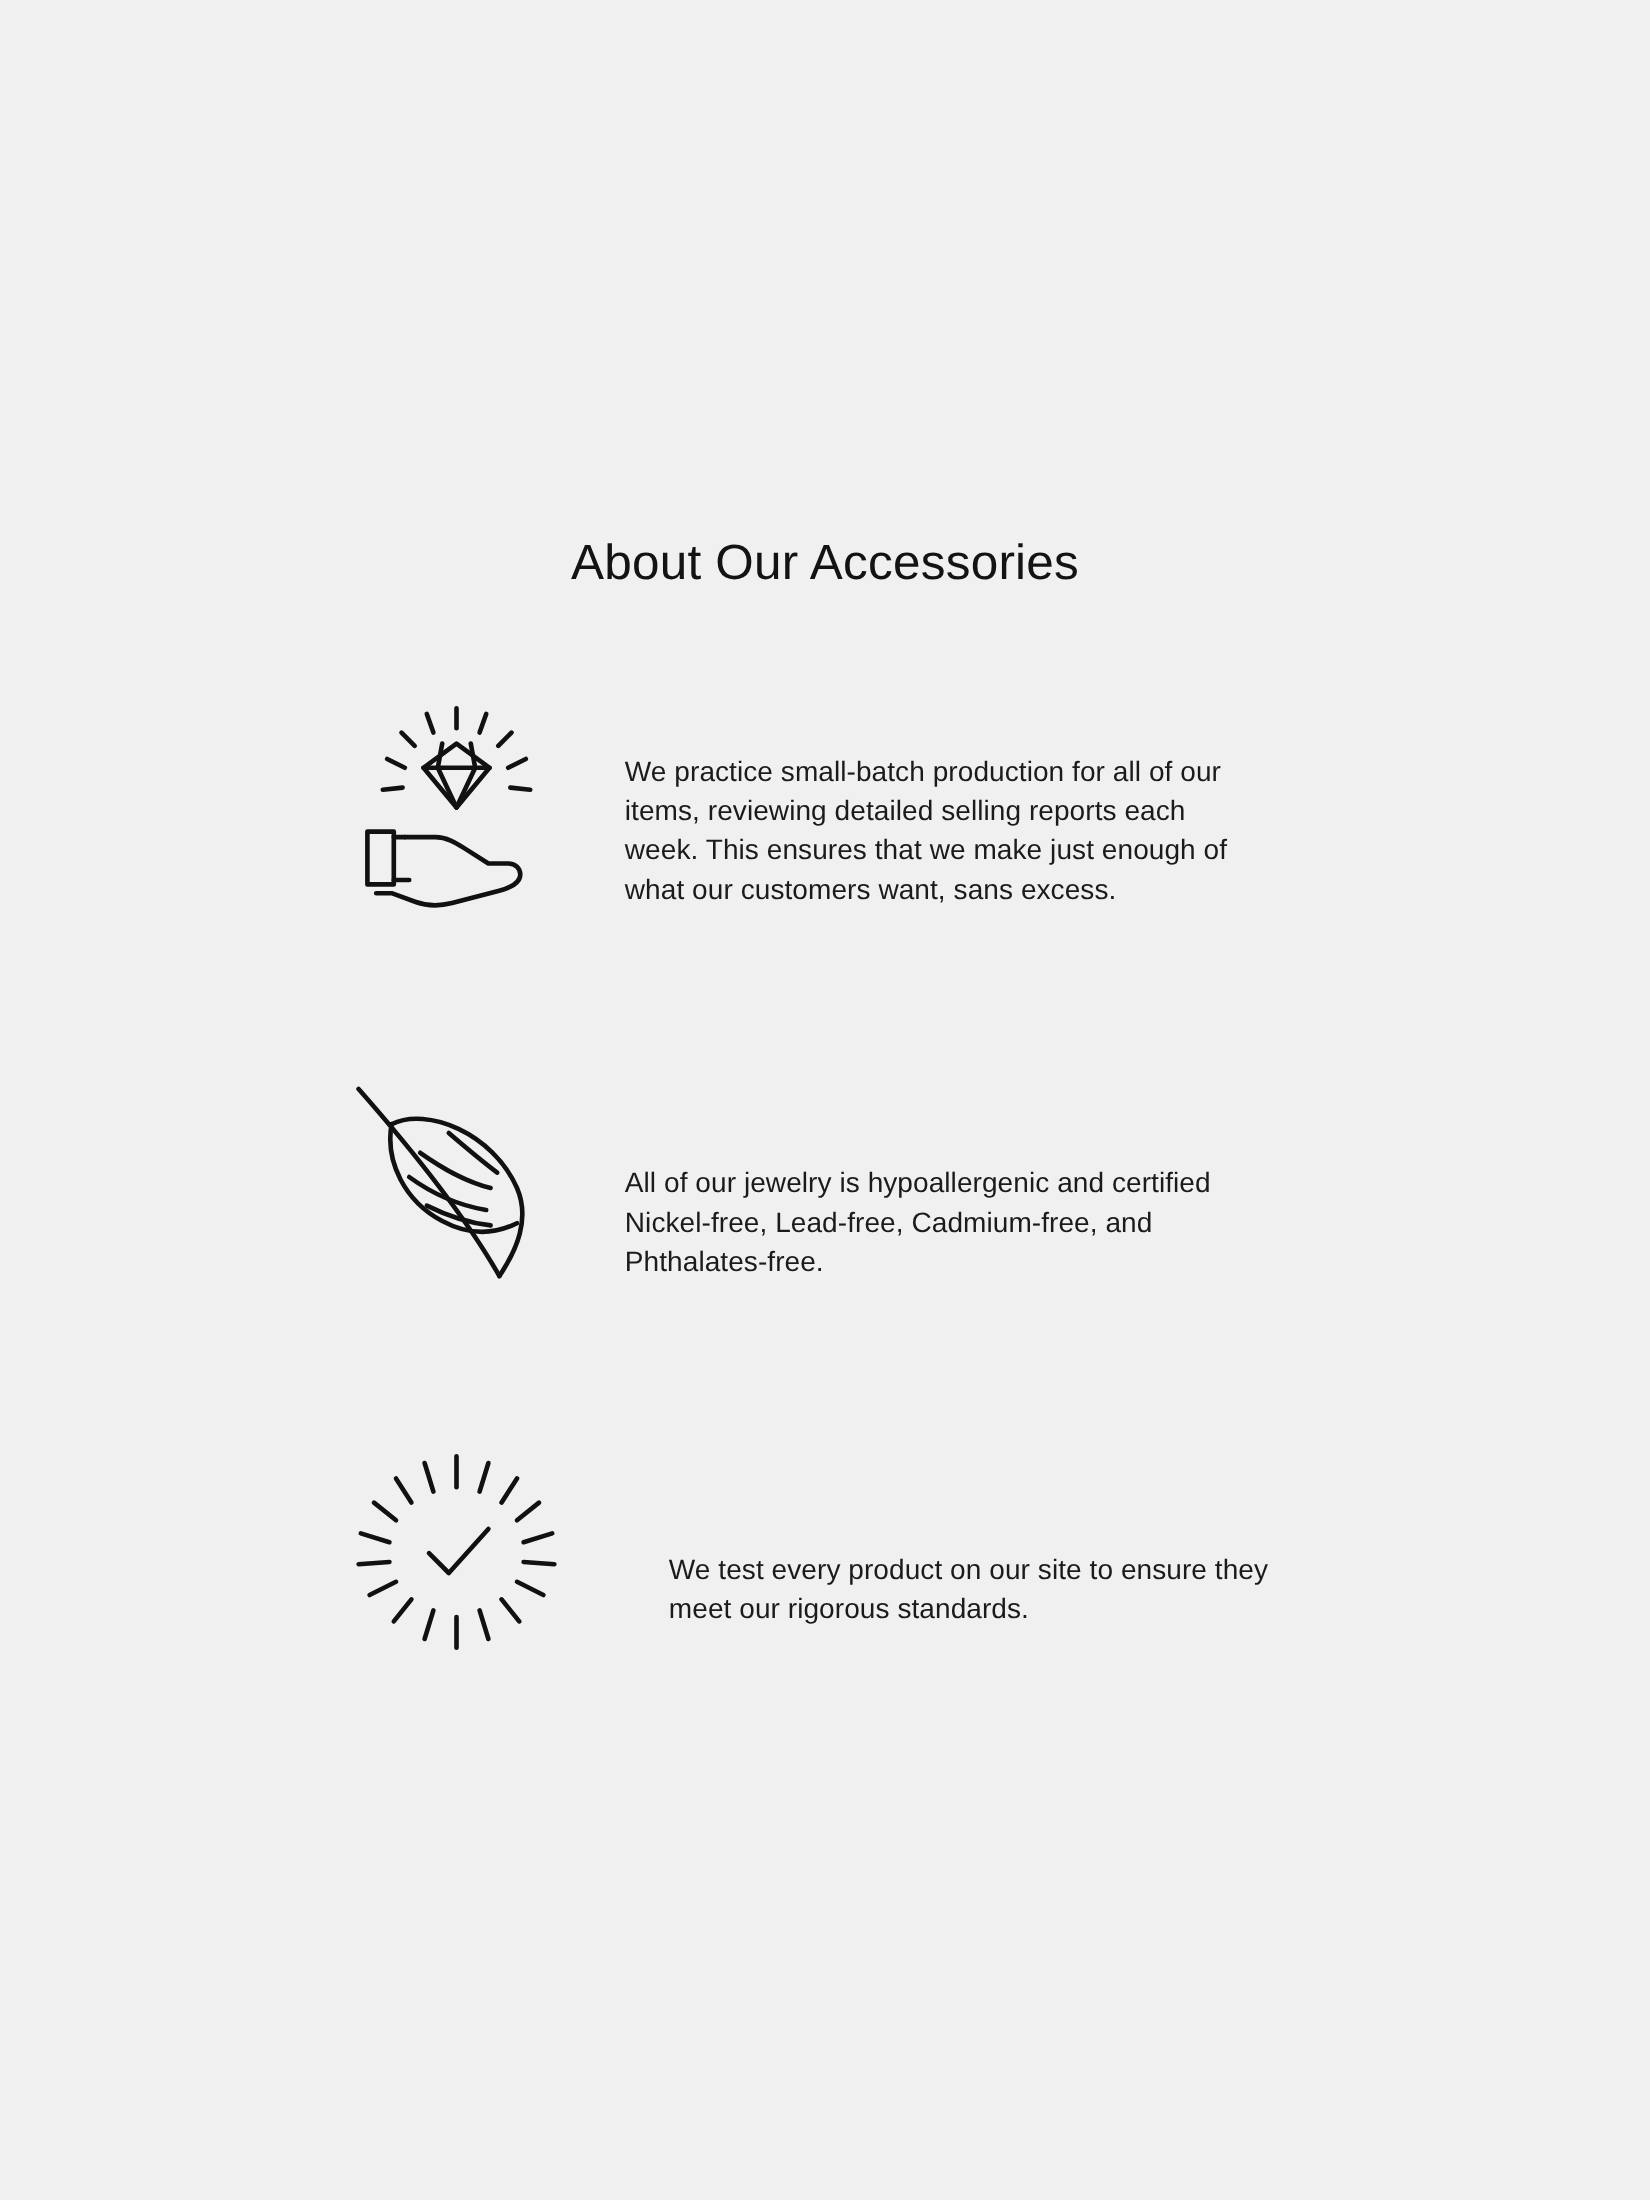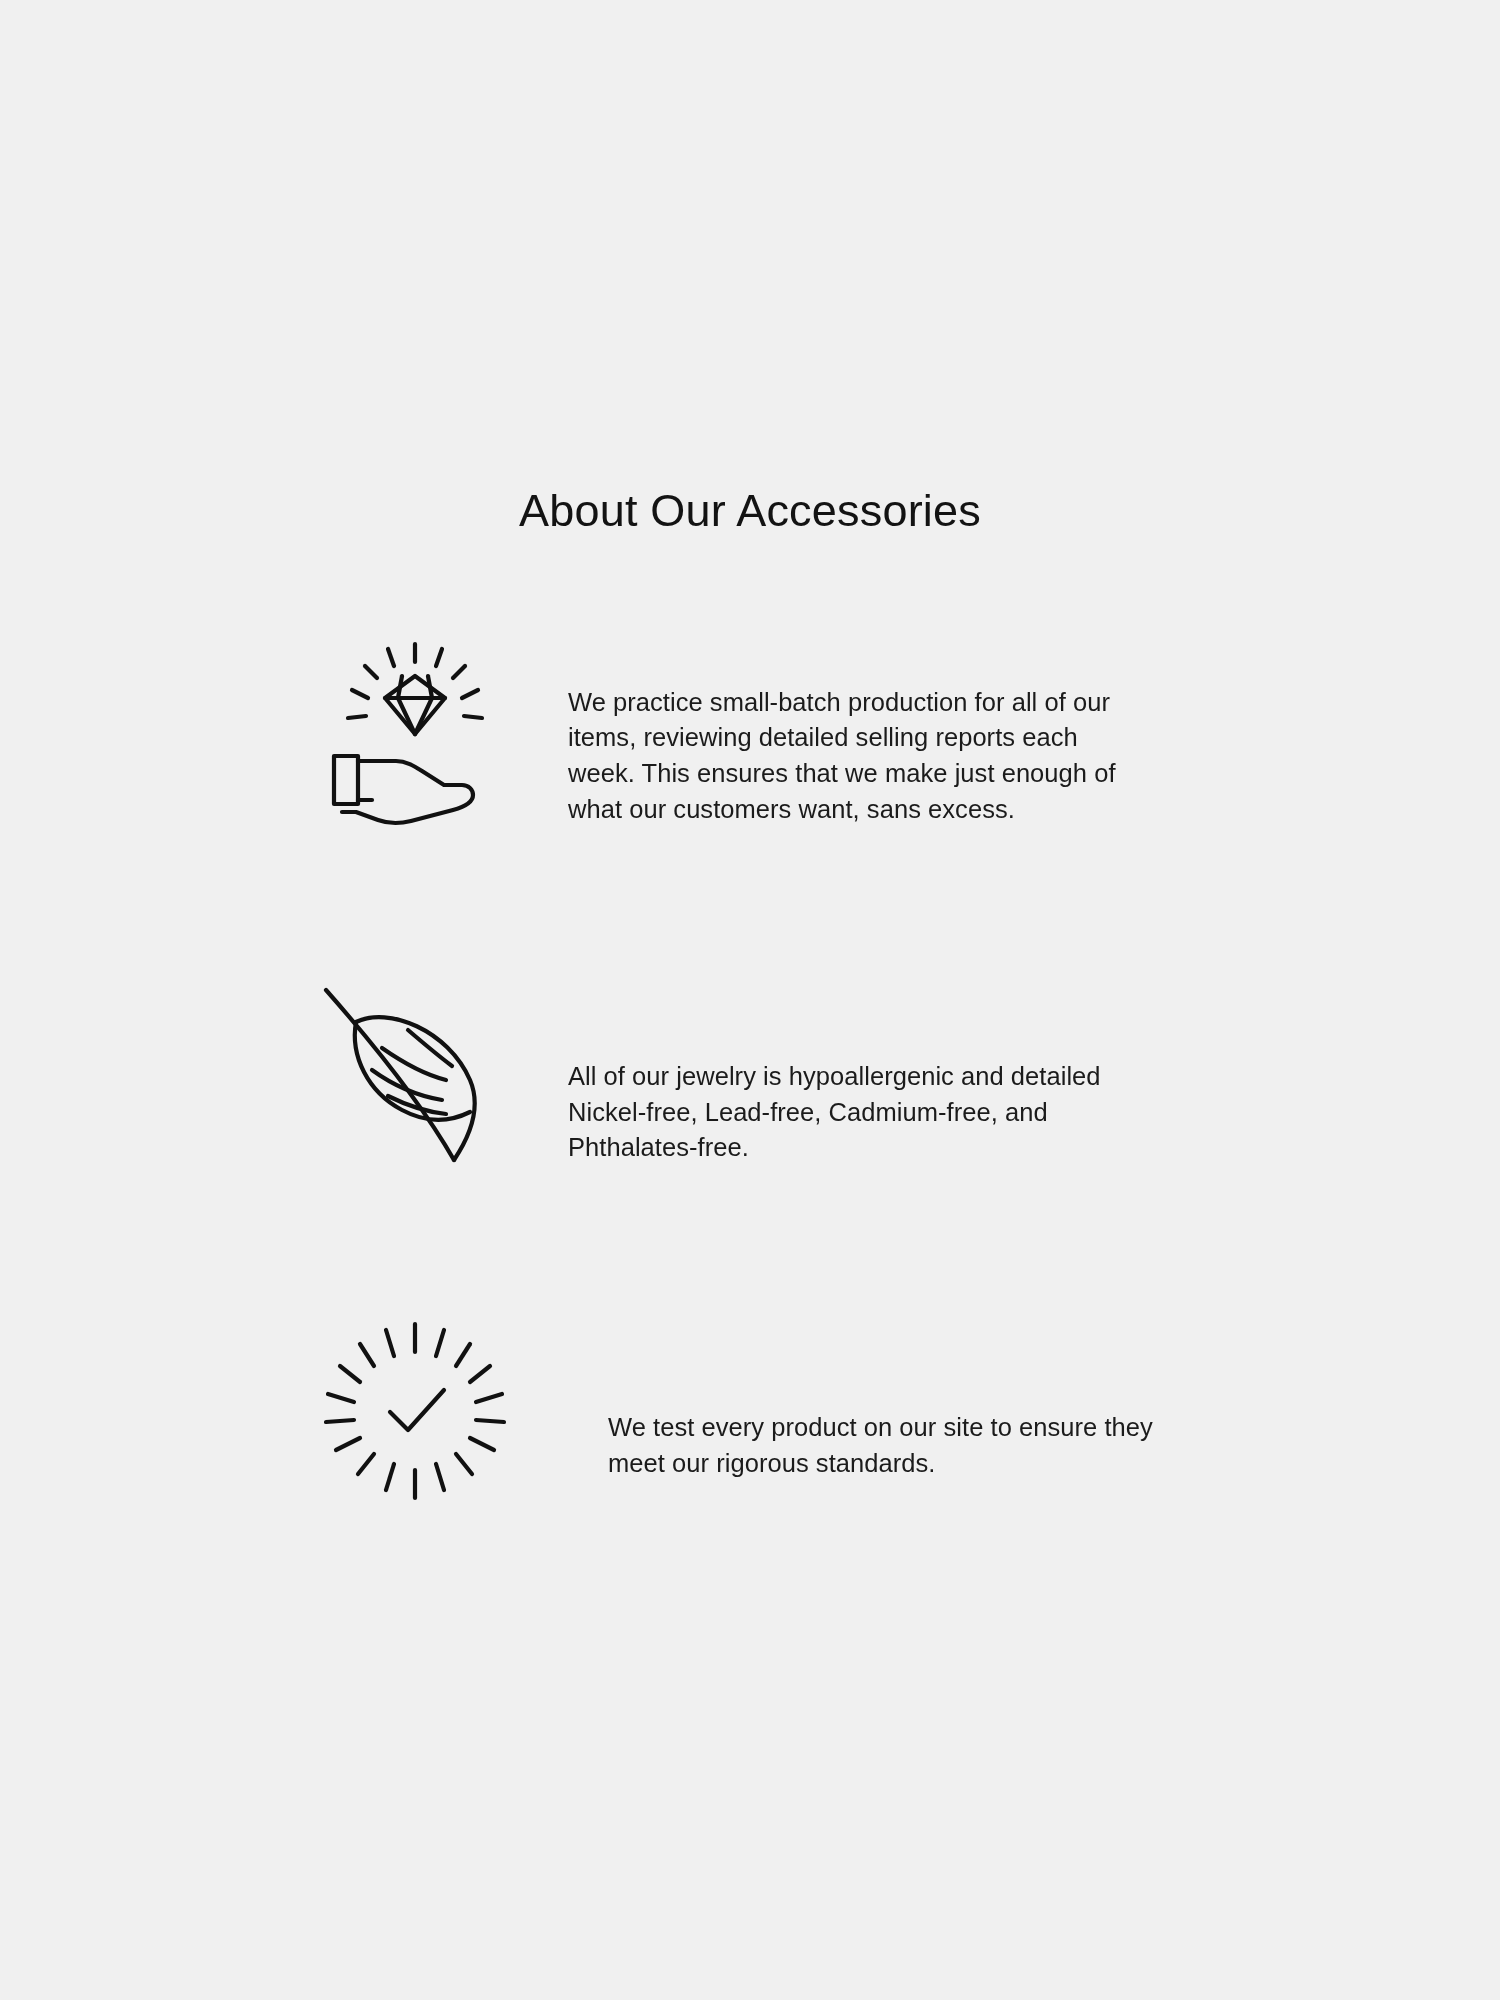--- a/index.html
+++ b/index.html
@@ -121,21 +121,21 @@
 
           <path d="M46 52 C78 36 138 60 160 110 C172 138 160 166 144 190"></path>
           <path d="M46 52 C40 86 58 122 92 140 C118 154 140 152 160 142"></path>
 
           <path d="M72 78 C92 92 112 104 136 110"></path>
           <path d="M62 100 C84 116 108 126 132 130"></path>
           <path d="M78 126 C98 136 118 142 136 144"></path>
           <path d="M98 60 C112 72 126 84 142 96"></path>
         </svg>
       </div>
-      <div class="feature-text">All of our jewelry is hypoallergenic and detailed Nickel-free, Lead-free, Cadmium-free, and Phthalates-free.</div>
+      <div class="feature-text">All of our jewelry is hypoallergenic and certified Nickel-free, Lead-free, Cadmium-free, and Phthalates-free.</div>
     </div>
 
     <div class="feature row-3">
       <div class="feature-icon">
         <svg width="210" height="210" viewBox="0 0 210 210" fill="none" stroke="#111111" stroke-width="4.2" stroke-linecap="round" stroke-linejoin="round">
 
           <polyline points="80,104 98,122 134,82"></polyline>
 
           <line x1="105" y1="16" x2="105" y2="44"></line>
           <line x1="76" y1="22" x2="84" y2="48"></line>

